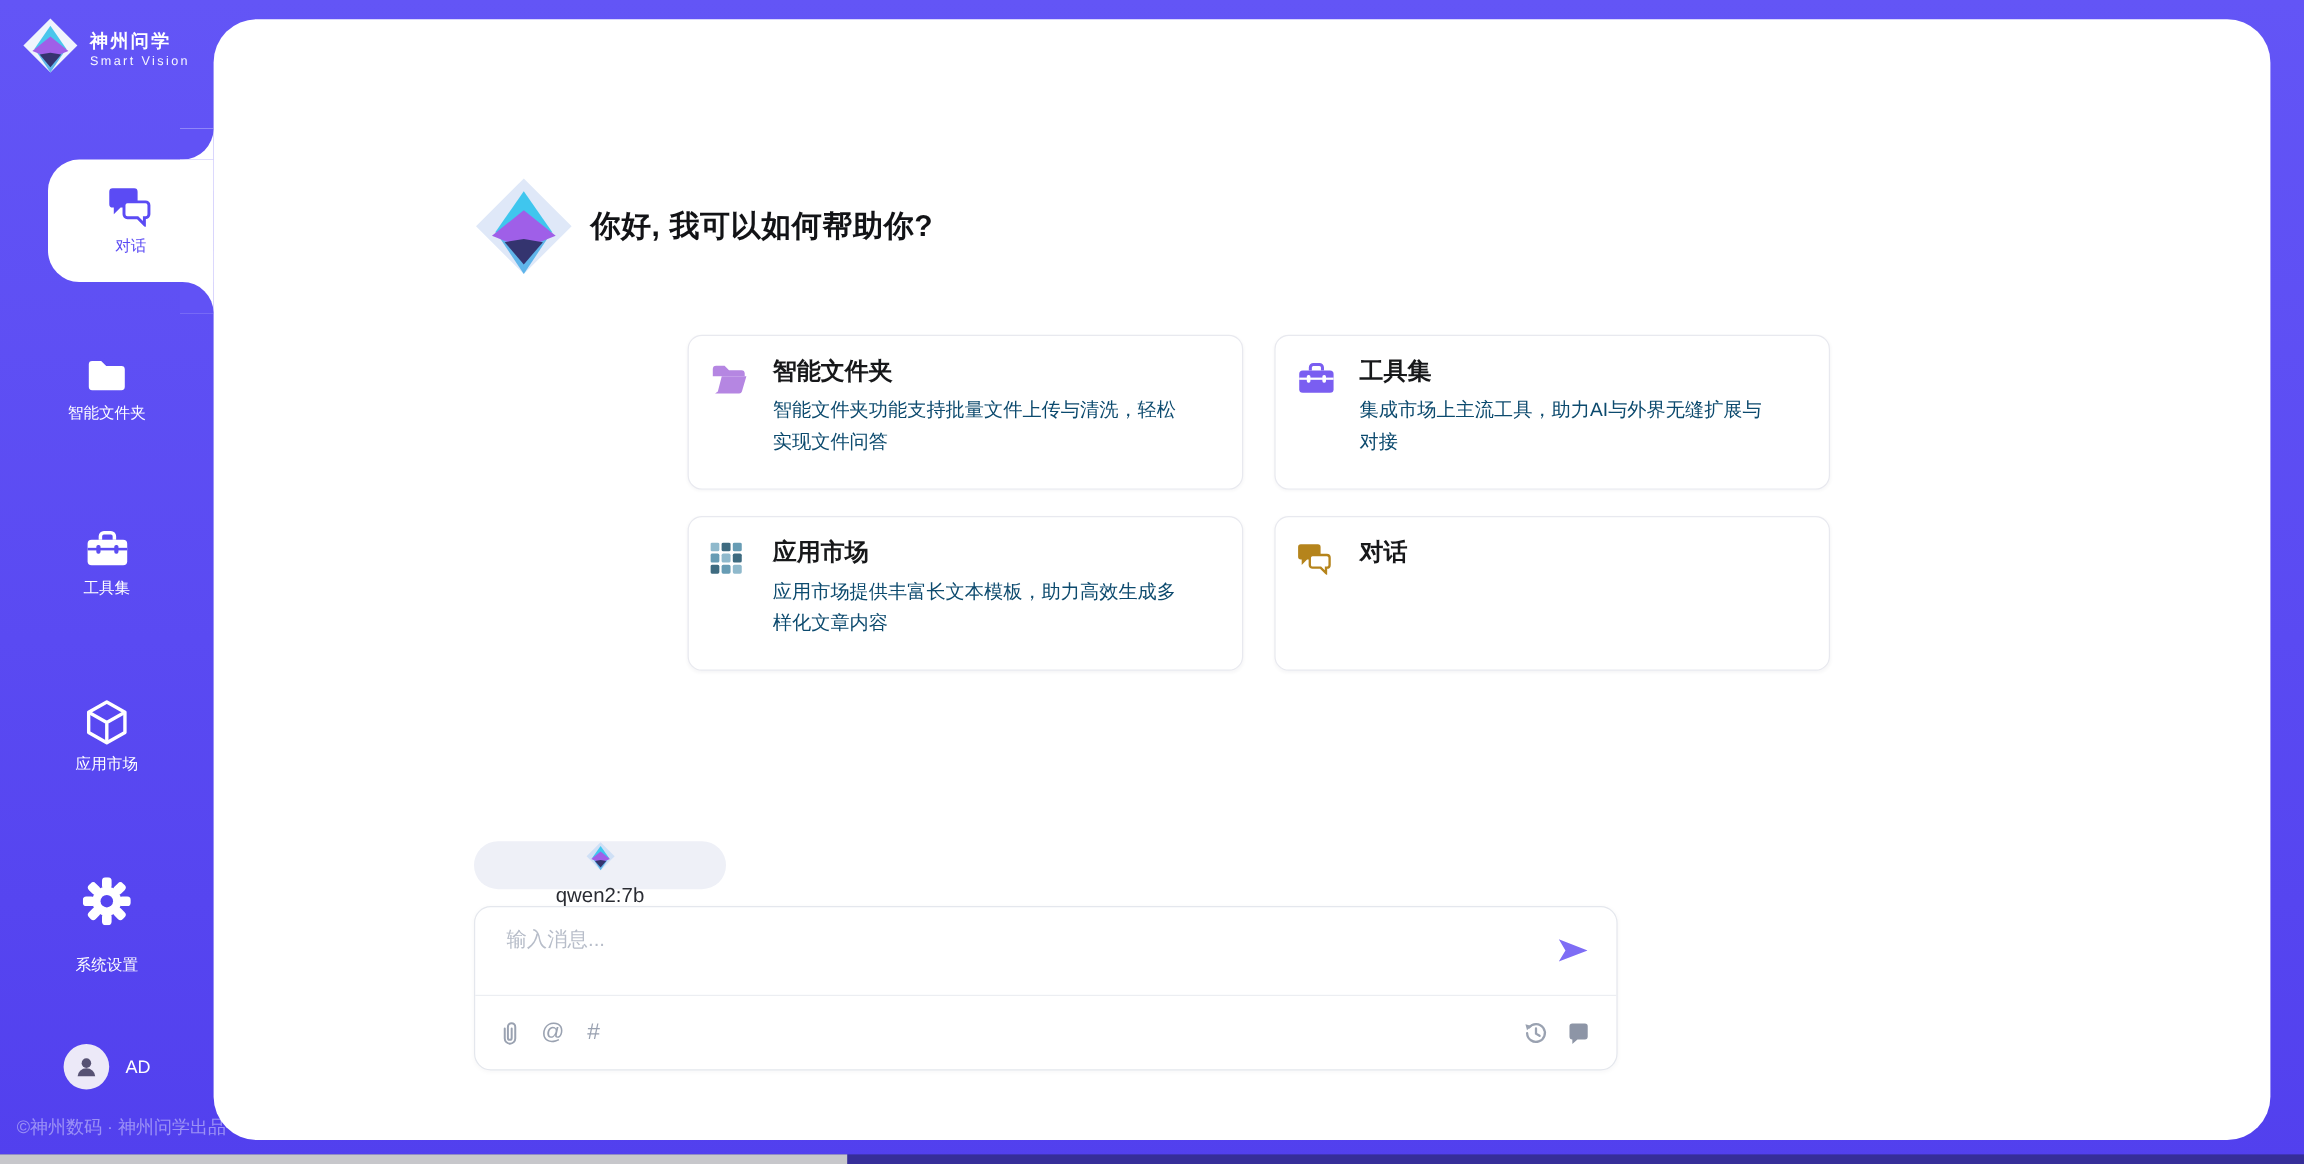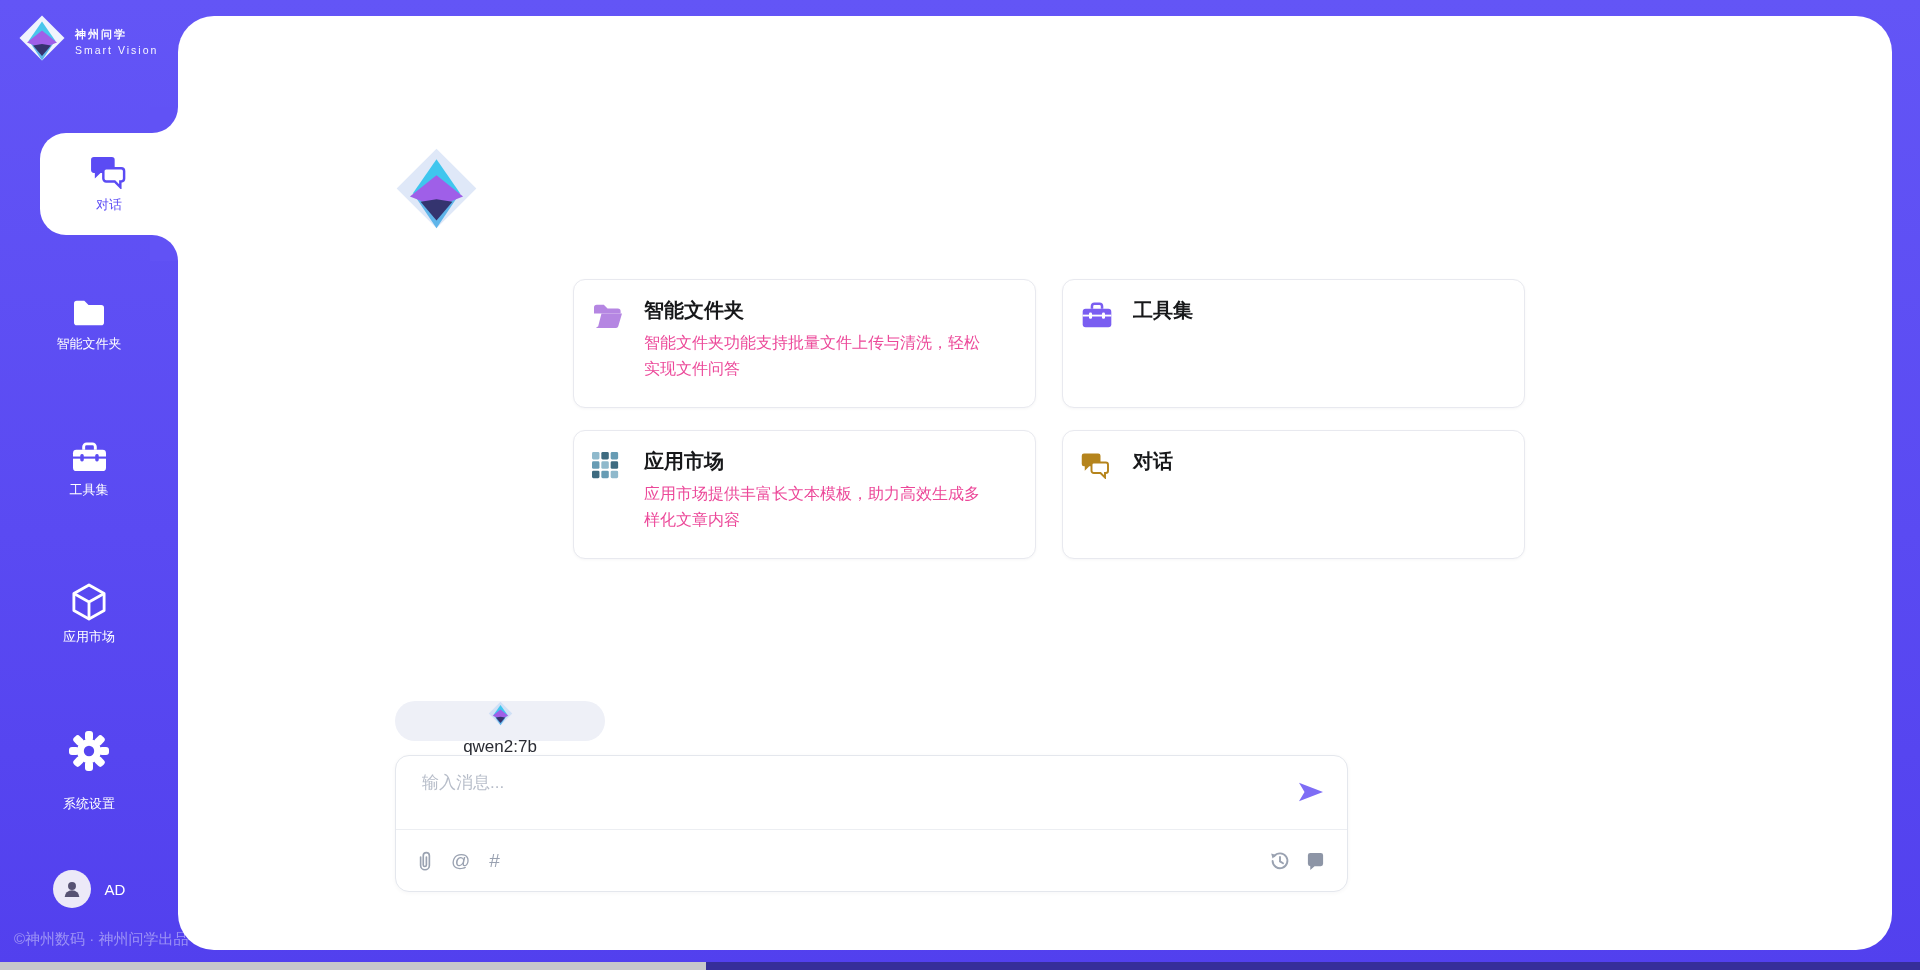--- a/index.html
+++ b/index.html
@@ -7,21 +7,21 @@
   .stage{position:relative;width:1920px;height:970px;overflow:hidden;
          background:linear-gradient(180deg,#6355f6 0%,#5a4af2 55%,#5240ee 100%);}
 
   
   .panel{position:absolute;left:178px;top:16px;width:1714px;height:934px;
          background:#ffffff;border-radius:36px;}
 
   
   .sidebar{position:absolute;left:0;top:0;width:178px;height:970px;color:#fff;}
   .brand{position:absolute;left:18px;top:14px;display:flex;align-items:center;gap:9px;}
-  .brand-name{font-size:11px;font-weight:bold;letter-spacing:2px;line-height:20px;}
+  .brand-name{font-size:15px;font-weight:bold;letter-spacing:2px;line-height:20px;}
   .brand-sub{font-size:10.5px;letter-spacing:2px;opacity:.95;}
 
   .nav-item{position:absolute;left:0;width:178px;display:flex;flex-direction:column;
             align-items:center;color:#fff;cursor:pointer;}
   .nav-label{font-size:13px;margin-top:7px;}
   .nav-icon{display:flex;align-items:center;justify-content:center;}
 
   .nav-item.active{left:40px;top:133px;width:138px;height:102px;background:#fff;
                    border-radius:26px 0 0 26px;justify-content:center;color:#5b4bf4;}
   .nav-item.active .nav-label{color:#5b4bf4;}
@@ -44,21 +44,21 @@
   .hero-title{position:absolute;left:492px;top:172px;font-size:25px;font-weight:bold;
               color:#121316;letter-spacing:.5px;}
 
   
   .card{position:absolute;width:463px;height:129px;background:#fff;border:1px solid #e8e9ef;
         border-radius:12px;box-shadow:0 1px 3px rgba(25,28,50,.04);box-sizing:border-box;
         display:flex;padding:16px 18px 0 18px;cursor:pointer;}
   .card-icon{width:32px;flex:0 0 32px;margin-top:5px;}
   .card-body{margin-left:20px;}
   .card-title{font-size:20px;font-weight:bold;color:#17181a;line-height:28px;}
-  .card-desc{margin-top:6px;font-size:16px;line-height:26px;color:#ec4899;width:350px;}
+  .card-desc{margin-top:6px;font-size:16px;line-height:26px;color:#0c4a6e;width:350px;}
   .ic-folder{color:#b586e2;} .ic-case{color:#7a5ef1;} .ic-chat-amber{color:#b5841c;}
 
   
   .model-pill{position:absolute;left:395px;top:701px;height:40px;min-width:210px;
               background:#eef0f7;border-radius:20px;display:flex;align-items:center;
               gap:11px;padding:0 18px;box-sizing:border-box;cursor:pointer;flex-direction:column;}
   .model-name{font-size:17px;color:#2a2c33;}
 
   
   .composer{position:absolute;left:395px;top:755px;width:953px;height:137px;background:#fff;
@@ -187,20 +187,21 @@
 
   <div class="hero-logo">
     <svg width="85" height="85" viewBox="0 0 64 64">
       <polygon points="32,2 62,32 32,62 2,32" fill="#dfe8f8"></polygon>
       <polygon points="16,38 48,38 32,62" fill="#5fb5ea"></polygon>
       <polygon points="32,10 50,36 14,36" fill="#3fc6ee"></polygon>
       <polygon points="32,22 52,38 32,46 12,38" fill="#9f5fe8"></polygon>
       <polygon points="32,40 44,42 32,56 20,42" fill="#34346f"></polygon>
     </svg>
   </div>
+  <div class="hero-title">你好, 我可以如何帮助你?</div>
 
   <div class="card" style="left:573px;top:279px;">
     <span class="card-icon ic-folder">
       <svg width="32" height="28" viewBox="0 0 34 30">
         <path d="M2 7 a3 3 0 0 1 3 -3 h7.5 l4 4 h11 a3 3 0 0 1 3 3 v2.5 H2 Z" fill="currentColor"></path>
         <path d="M6.5 27 L10 13.5 h22 L28 27 a2.5 2.5 0 0 1 -2.4 1.8 H4 Z" fill="currentColor"></path>
       </svg>
     </span>
     <div class="card-body">
       <div class="card-title">智能文件夹</div>
@@ -213,20 +214,21 @@
       <svg width="32" height="29" viewBox="0 0 38 34">
         <path d="M13 9 V6 a3 3 0 0 1 3 -3 h6 a3 3 0 0 1 3 3 v3" fill="none" stroke="currentColor" stroke-width="3"></path>
         <rect x="2" y="9" width="34" height="22" rx="3.5" fill="currentColor"></rect>
         <rect x="2" y="16" width="34" height="2.2" fill="#fff"></rect>
         <rect x="9.5" y="13.5" width="3.6" height="7.5" rx="1.6" fill="#fff"></rect>
         <rect x="24.9" y="13.5" width="3.6" height="7.5" rx="1.6" fill="#fff"></rect>
       </svg>
     </span>
     <div class="card-body">
       <div class="card-title">工具集</div>
+      <div class="card-desc">集成市场上主流工具，助力AI与外界无缝扩展与对接</div>
     </div>
   </div>
 
   <div class="card" style="left:573px;top:430px;">
     <span class="card-icon">
       <svg width="28" height="28" viewBox="0 0 30 30">
         <rect x="0" y="0" width="8" height="8" rx="1.5" fill="#8fb9cc"></rect>
         <rect x="10" y="0" width="8" height="8" rx="1.5" fill="#3e6b80"></rect>
         <rect x="20" y="0" width="8" height="8" rx="1.5" fill="#679cb4"></rect>
         <rect x="0" y="10" width="8" height="8" rx="1.5" fill="#679cb4"></rect>

